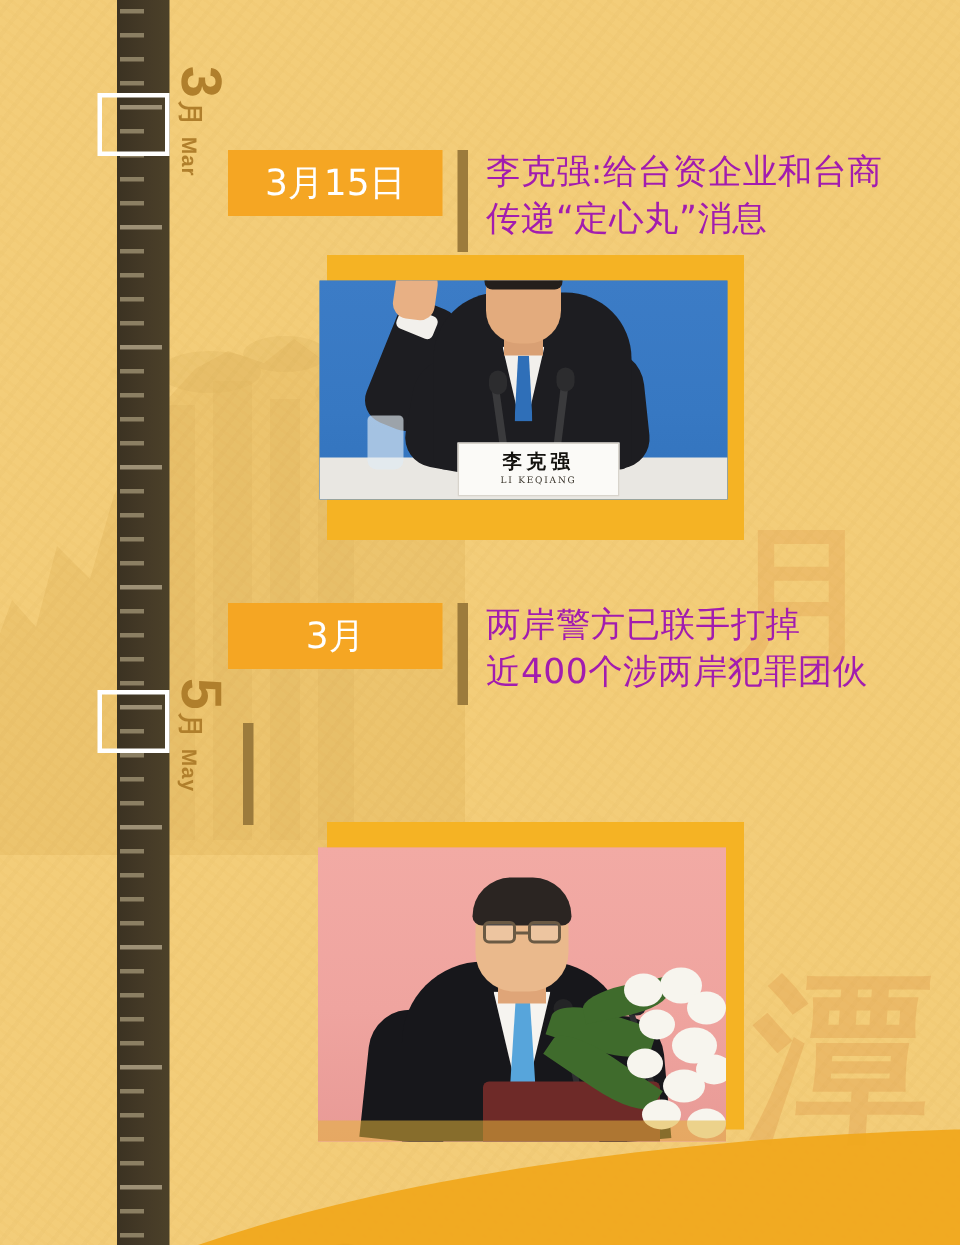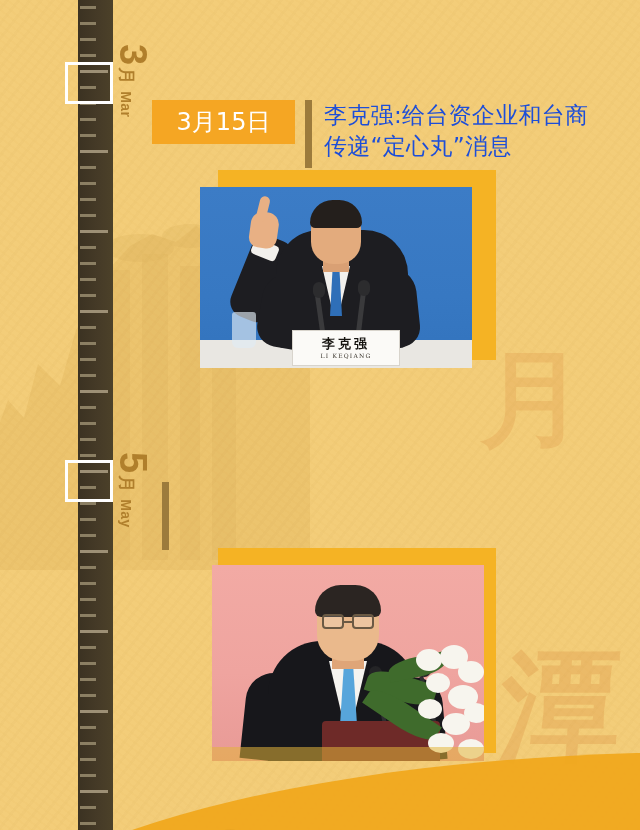--- a/index.html
+++ b/index.html
@@ -62,21 +62,21 @@
   .month .num{font-size:38px;font-weight:700;line-height:.92;letter-spacing:-1px;}
   .month .cn{font-size:17px;font-weight:700;line-height:1.3;}
   .month .en{font-size:14px;font-weight:700;line-height:1.5;margin-left:4px;letter-spacing:.5px;}
 
   
   .entry{position:absolute;display:flex;align-items:flex-start;}
   .date-badge{background:#f5a623;color:#ffffff;font-size:24px;line-height:44px;height:44px;
     width:143px;text-align:center;font-weight:400;box-sizing:border-box;
     font-family:"DejaVu Sans","Liberation Sans",sans-serif;}
   .divider{width:7px;background:#9c7b3c;margin-left:10px;}
-  .headline{margin-left:12px;color:#1d4ed8;font-size:23px;line-height:31px;font-weight:400;
+  .headline{margin-left:12px;color:#a21caf;font-size:23px;line-height:31px;font-weight:400;
     font-family:"DejaVu Sans","Liberation Sans",sans-serif;white-space:pre-line;
     letter-spacing:.3px;}
 
   
   .photo-wrap{position:absolute;}
   .photo-frame{position:absolute;background:#f5b324;}
   .photo{position:absolute;overflow:hidden;background:#3b7cc4;}
 
   
   .p1-bg{position:absolute;inset:0;background:linear-gradient(180deg,#3c7cc6 0%,#3778c2 60%,#3273bd 100%);}
@@ -269,21 +269,21 @@
 
   <div class="entry" style="left:152px;top:100px;">
     <div class="date-badge">3月15日</div>
     <div class="divider" style="height:68px;"></div>
     <div class="headline">李克强:给台资企业和台商
 传递“定心丸”消息</div>
   </div>
 
   <div class="photo-wrap" style="left:196px;top:170px;width:300px;height:200px;">
     <div class="photo-frame" style="left:22px;top:0;width:278px;height:190px;"></div>
-    <div class="photo" style="left:4px;top:17px;width:272px;height:181px;">
+    <div class="photo" style="left:17px;top:17px;width:272px;height:146px;">
       <div class="p1-bg"></div>
       <div class="p1-table"></div>
       <div class="p1-arm"></div>
       <div class="p1-shoulderL"></div>
       <div class="p1-shoulderR"></div>
       <div class="p1-body"></div>
       <div class="p1-shirt"></div>
       <div class="p1-tie"></div>
       <div class="p1-neck"></div>
       <div class="p1-head"></div>
@@ -296,20 +296,26 @@
       <div class="p1-mic1h"></div>
       <div class="p1-mic2h"></div>
       <div class="p1-glass"></div>
       <div class="p1-plate">
         <div class="pn">李克强</div>
         <div class="pe">LI KEQIANG</div>
       </div>
     </div>
   </div>
 
+  <div class="entry" style="left:152px;top:402px;">
+    <div class="date-badge">3月</div>
+    <div class="divider" style="height:68px;"></div>
+    <div class="headline">两岸警方已联手打掉
+近400个涉两岸犯罪团伙</div>
+  </div>
 
   <div class="entry" style="left:152px;top:482px;">
     <div class="divider" style="height:68px;"></div>
   </div>
 
   <div class="photo-wrap" style="left:196px;top:548px;width:300px;height:225px;">
     <div class="photo-frame" style="left:22px;top:0;width:278px;height:205px;"></div>
     <div class="photo" style="left:16px;top:17px;width:272px;height:196px;background:#efa49f;">
       <div class="p2-bg"></div>
       <div class="p2-shoulderL"></div>

